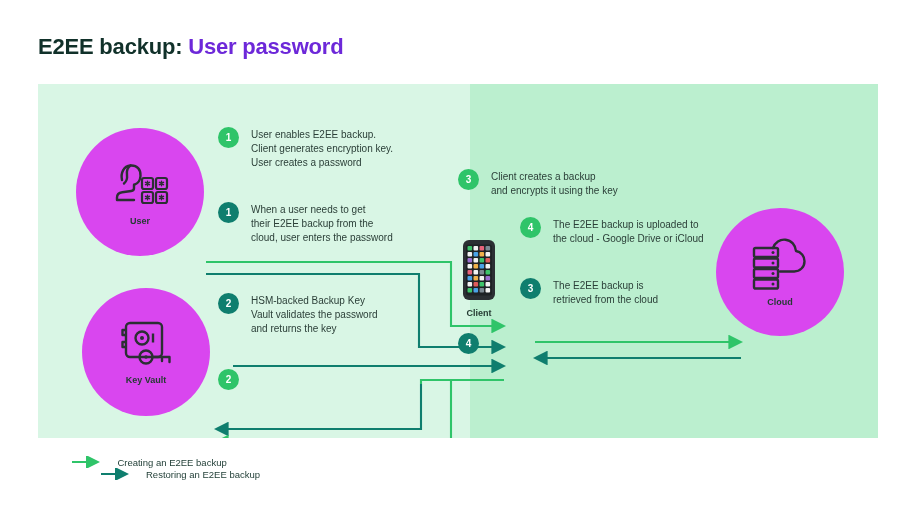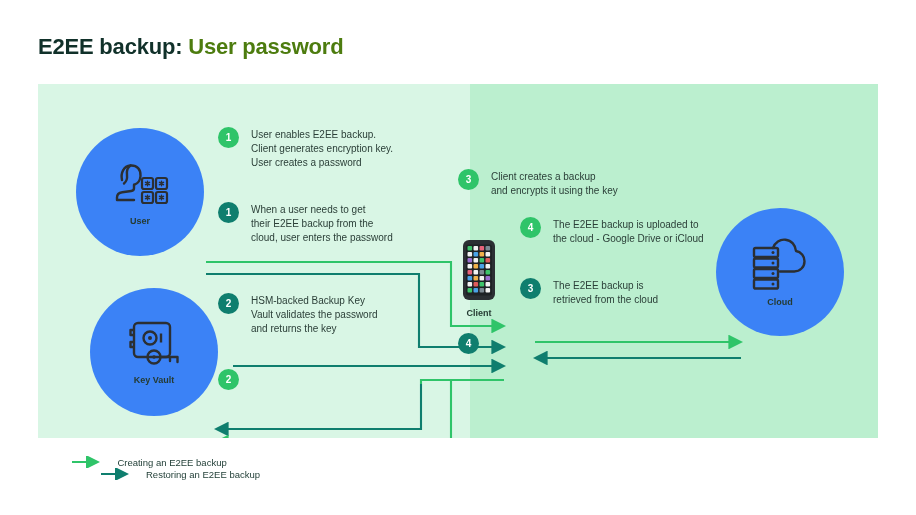--- a/index.html
+++ b/index.html
@@ -12,21 +12,21 @@
   }
   .page-title {
     position: absolute;
     left: 38px; top: 34px;
     font-size: 22px;
     font-weight: bold;
     color: #11312a;
     letter-spacing: -0.2px;
     white-space: nowrap;
   }
-  .page-title .accent { color: #4d7c0f; }
+  .page-title .accent { color: #6d28d9; }
 
   .diagram {
     position: absolute;
     left: 38px; top: 84px;
     width: 840px; height: 354px;
   }
   .panel-left {
     position: absolute; left: 0; top: 0;
     width: 432px; height: 354px;
     background: #d9f6e5;
@@ -34,34 +34,34 @@
   .panel-right {
     position: absolute; left: 432px; top: 0;
     width: 408px; height: 354px;
     background: #bbefcf;
   }
 
   
   .node {
     position: absolute;
     border-radius: 50%;
-    background: #3b82f6;
+    background: #d946ef;
     display: flex;
     flex-direction: column;
     align-items: center;
     justify-content: center;
   }
   .node-label {
     font-size: 9px;
     font-weight: bold;
     color: #253b33;
     margin-top: 6px;
   }
   #node-user  { left: 38px;  top: 44px;  width: 128px; height: 128px; }
-  #node-vault { left: 52px;  top: 204px; width: 128px; height: 128px; }
+  #node-vault { left: 44px;  top: 204px; width: 128px; height: 128px; }
   #node-cloud { left: 678px; top: 124px; width: 128px; height: 128px; }
 
   .node-client {
     position: absolute;
     left: 415px; top: 155px;
     width: 52px; height: 84px;
     display: flex; flex-direction: column; align-items: center; text-align: right;
   }
   .node-client .node-label { margin-top: 7px; }
 

